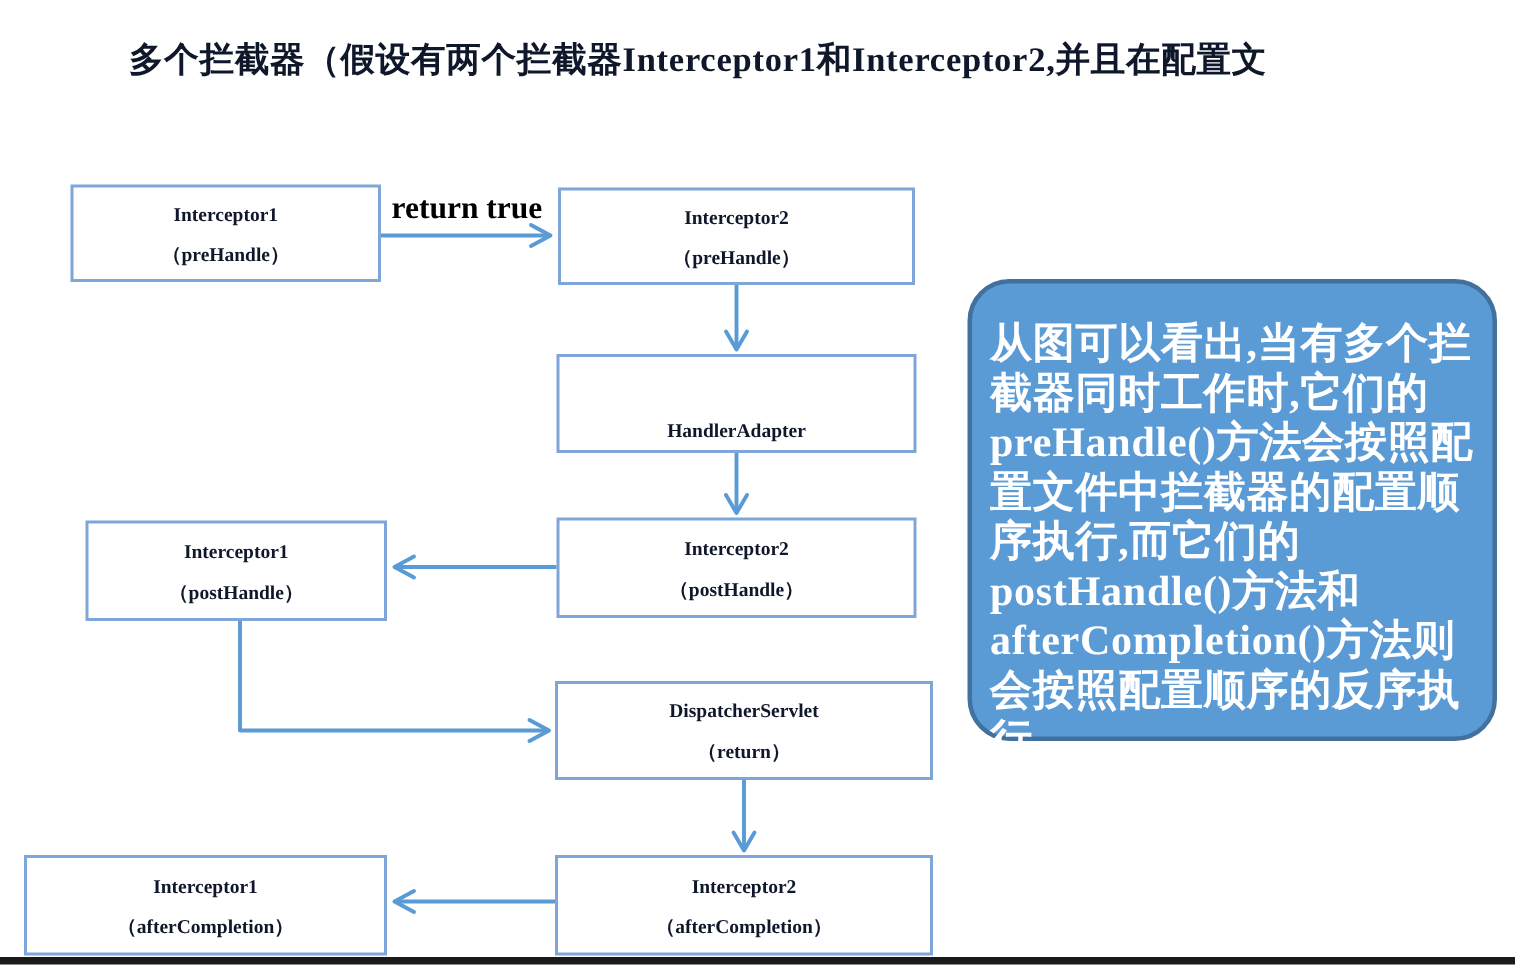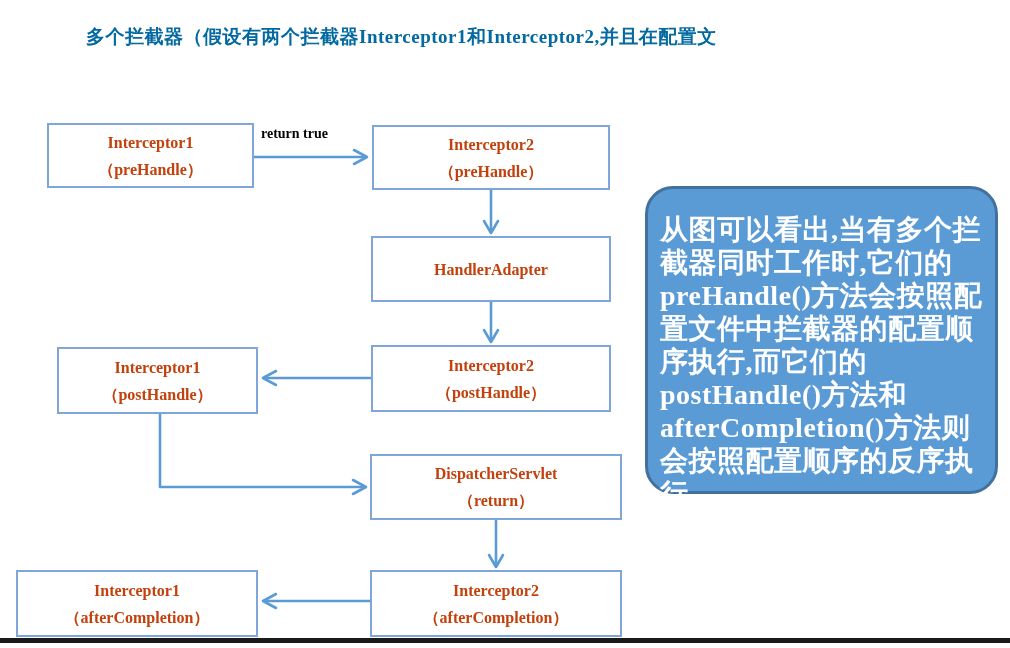--- a/index.html
+++ b/index.html
@@ -6,48 +6,48 @@
   #canvas{
     position:relative;
     width:1010px;height:648px;
     background:#ffffff;
     overflow:hidden;
     font-family:"Liberation Serif","DejaVu Serif",serif;
   }
   
   .hline{
     position:absolute;
-    color:#0369a1;
+    color:#0f172a;
     font-weight:bold;
-    font-size:19px;
+    font-size:23px;
     white-space:nowrap;
     letter-spacing:0.5px;
   }
   #hline1{left:86px;top:24px;}
   #hline2{left:28px;top:68px;}
 
   
   .fbox{
     position:absolute;
     background:#ffffff;
     border:2px solid #7ea6d9;
     box-sizing:border-box;
     display:flex;
     flex-direction:column;
     align-items:center;
     justify-content:center;
     text-align:center;
-    color:#c2410c;
+    color:#0f172a;
     font-weight:bold;
-    font-size:16px;
+    font-size:13px;
     line-height:27px;
   }
   #box1{left:47px;  top:123px; width:207px; height:65px;}
   #box2{left:372px; top:125px; width:238px; height:65px;}
-  #box3{left:371px; top:236px; width:240px; height:66px;}
+  #box3{left:371px; top:236px; width:240px; height:66px;justify-content:flex-end;}
   #box4{left:57px;  top:347px; width:201px; height:67px;}
   #box5{left:371px; top:345px; width:240px; height:67px;}
   #box6{left:370px; top:454px; width:252px; height:66px;}
   #box7{left:16px;  top:570px; width:242px; height:67px;}
   #box8{left:370px; top:570px; width:252px; height:67px;}
 
   
   #arrows{
     position:absolute;left:0;top:0;width:1010px;height:648px;
     pointer-events:none;
@@ -58,21 +58,21 @@
     fill:none;
     stroke-linecap:round;
     stroke-linejoin:round;
   }
 
   
   #edge-label{
     position:absolute;
     left:261px;top:126px;
     font-weight:bold;
-    font-size:14px;
+    font-size:21px;
     color:#000;
     white-space:nowrap;
   }
 
   
   #callout{
     position:absolute;
     left:645px;top:186px;
     width:353px;height:308px;
     box-sizing:border-box;

